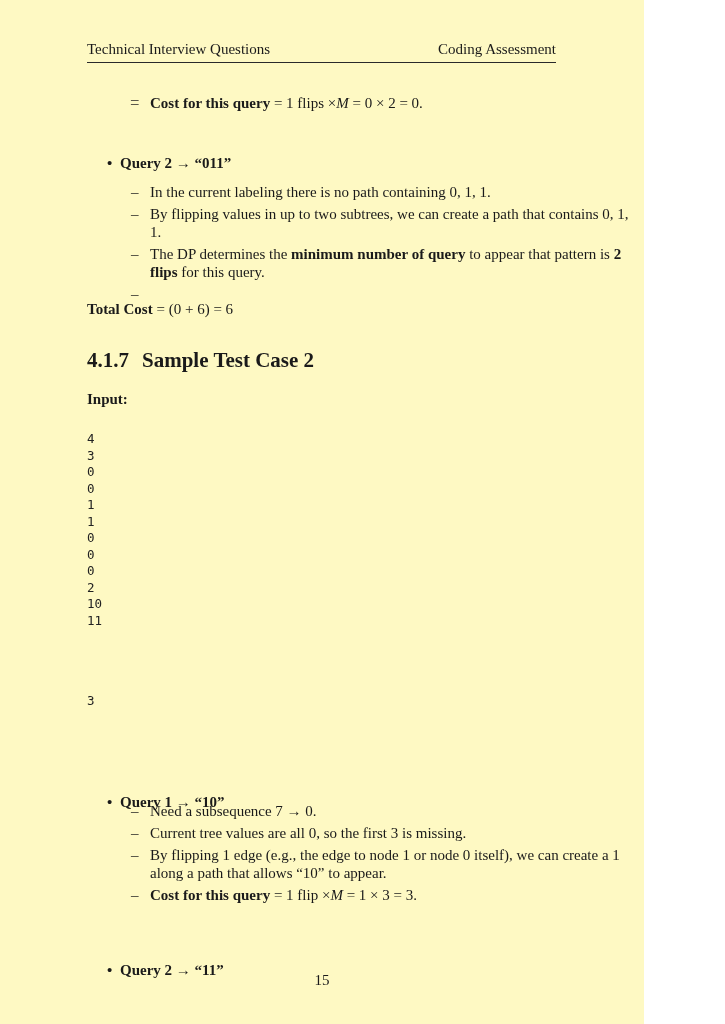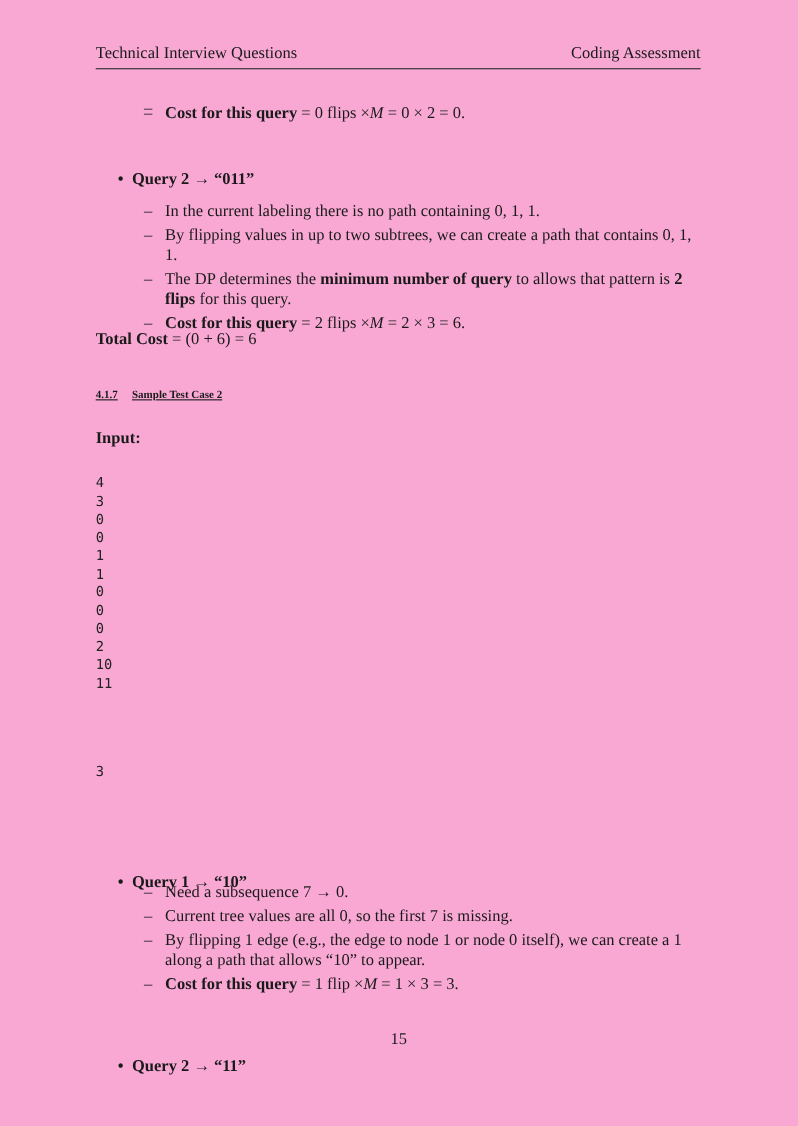--- a/index.html
+++ b/index.html
@@ -1,20 +1,20 @@
 <!DOCTYPE html>
 <html><head>
 <meta charset="utf-8">
 <style>
   html, body { margin: 0; padding: 0; background: #ffffff; }
   .page {
     position: relative;
-    width: 725px;
+    width: 644px;
     height: 1024px;
-    background: #f9a8d4;
+    background: #fef9c3;
     font-family: "Liberation Serif", "DejaVu Serif", serif;
     font-size: 15px;
     line-height: 18px;
     color: #1a1a1a;
     overflow: hidden;
   }
   .abs { position: absolute; left: 87px; width: 550px; }
   .header {
     position: absolute;
     left: 87px; right: 88px; top: 40px;
@@ -23,78 +23,77 @@
     border-bottom: 1.2px solid #2a2a2a;
     padding-bottom: 4px;
   }
   b { font-weight: bold; }
   i { font-style: italic; }
   .bullet-item { position: relative; padding-left: 33px; }
   .bullet-item .marker { position: absolute; left: 20px; font-weight: bold; }
   .sub-item { position: relative; padding-left: 63px; margin-bottom: 4px; }
   .sub-item .marker { position: absolute; left: 44px; }
   .para { margin: 0; }
-  .section-heading { font-weight: bold; font-size: 10px; margin: 0; text-decoration: underline; }
+  .section-heading { font-weight: bold; font-size: 21px; margin: 0; }
   .section-heading .sec-title { margin-left: 13px; }
   .label { font-weight: bold; margin: 0; }
   pre.mono {
     margin: 0;
     font-family: "DejaVu Sans Mono", "Liberation Mono", monospace;
     font-size: 12.5px;
     line-height: 16.5px;
     color: #222222;
     white-space: pre;
   }
   .footer {
     position: absolute;
-    left: 0; right: 0; top: 936px;
+    left: 0; right: 0; top: 971px;
     text-align: center;
   }
 </style>
 </head>
 <body>
 
 <div class="page">
 
   <div class="header">
     <span>Technical Interview Questions</span>
     <span>Coding Assessment</span>
   </div>
 
   <div class="abs" style="top:90px;">
     <div class="sub-item">
       <span class="marker">–</span>
     </div>
     <div class="sub-item">
       <span class="marker">–</span>
-      <span><b>Cost for this query</b><span> = 0 flips ×</span><i>M</i><span> = 0 × 2 = 0.</span></span>
+      <span><b>Cost for this query</b><span> = 1 flips ×</span><i>M</i><span> = 0 × 2 = 0.</span></span>
     </div>
   </div>
 
   <div class="abs bullet-item" style="top:154px;">
     <span class="marker">•</span>
     <span><b>Query 2 → “011”</b></span>
   </div>
 
   <div class="abs" style="top:183px;">
     <div class="sub-item">
       <span class="marker">–</span>
       <span><span>In the current labeling there is no path containing 0, 1, 1.</span></span>
     </div>
     <div class="sub-item">
       <span class="marker">–</span>
       <span><span>By flipping values in up to two subtrees, we can create a path that contains 0, 1, 1.</span></span>
     </div>
     <div class="sub-item">
       <span class="marker">–</span>
-      <span><span>The DP determines the </span><b>minimum number of query</b><span> to allows that pattern is </span><b>2 flips</b><span> for this query.</span></span>
+      <span><span>The DP determines the </span><b>minimum number of query</b><span> to appear that pattern is </span><b>2 flips</b><span> for this query.</span></span>
     </div>
     <div class="sub-item">
       <span class="marker">–</span>
-      <span><b>Cost for this query</b><span> = 2 flips ×</span><i>M</i><span> = 2 × 3 = 6.</span></span>
     </div>
   </div>
 
   <p class="abs para" style="top:300px;"><b>Total Cost</b><span> = (0 + 6) = 6</span></p>
 
   <h4 class="abs section-heading" style="top:351px;">
     <span>4.1.7</span><span class="sec-title">Sample Test Case 2</span>
   </h4>
 
   <p class="abs label" style="top:390px;">Input:</p>
@@ -121,21 +120,21 @@
     <span><b>Query 1 → “10”</b></span>
   </div>
 
   <div class="abs" style="top:802px;">
     <div class="sub-item">
       <span class="marker">–</span>
       <span><span>Need a subsequence 7 → 0.</span></span>
     </div>
     <div class="sub-item">
       <span class="marker">–</span>
-      <span><span>Current tree values are all 0, so the first 7 is missing.</span></span>
+      <span><span>Current tree values are all 0, so the first 3 is missing.</span></span>
     </div>
     <div class="sub-item">
       <span class="marker">–</span>
       <span><span>By flipping 1 edge (e.g., the edge to node 1 or node 0 itself), we can create a 1 along a path that allows “10” to appear.</span></span>
     </div>
     <div class="sub-item">
       <span class="marker">–</span>
       <span><b>Cost for this query</b><span> = 1 flip ×</span><i>M</i><span> = 1 × 3 = 3.</span></span>
     </div>
   </div>

